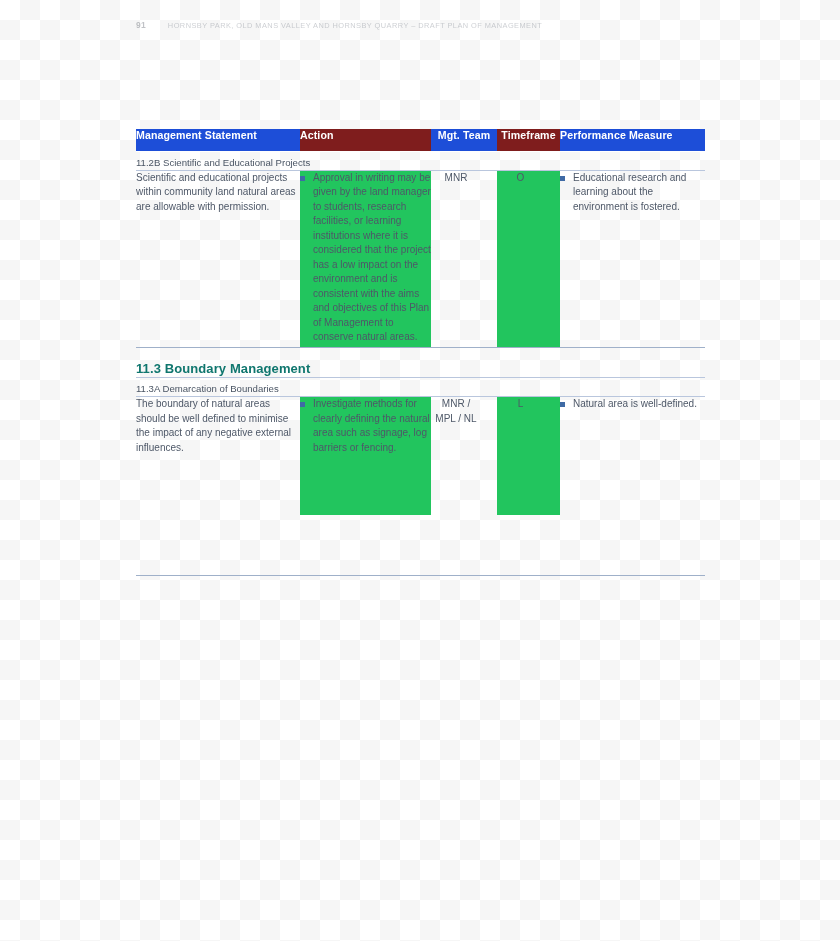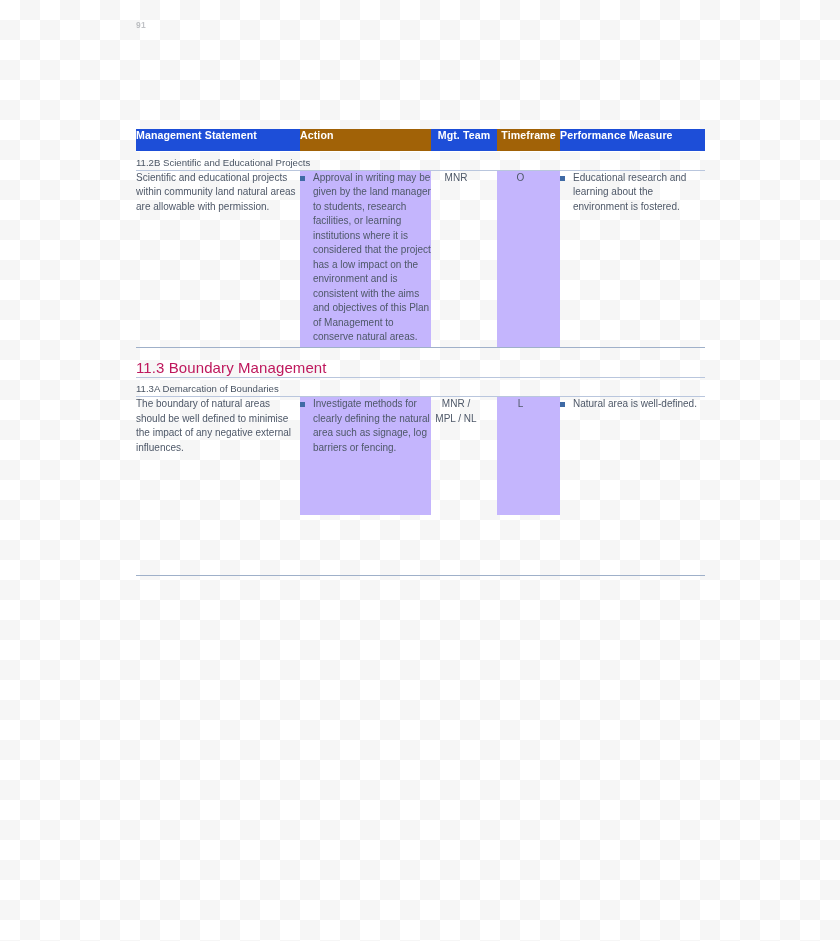--- a/index.html
+++ b/index.html
@@ -88,21 +88,21 @@
     height: 22px;
     color: #ffffff;
     font-size: 10.6px;
     font-weight: bold;
     letter-spacing: 0.1px;
     padding: 4px 0 0 7px;
     text-align: left;
     white-space: nowrap;
   }
   .hdr-dark  { background: #1d4ed8; }
-  .hdr-light { background: #a16207; }
+  .hdr-light { background: #7f1d1d; }
   .hdr-center { text-align: center; padding-left: 0; }
 
   
   .subhead-cell {
     border-bottom: 1px solid #b9c6dd;
     border-top: 1px solid #ffffff;
     padding: 4px 0 4px 7px;
     height: 19px;
   }
   .subhead-text {
@@ -111,21 +111,21 @@
   }
 
   
   .body-cell {
     font-size: 10px;
     line-height: 14.5px;
     color: #4e5868;
     padding: 9px 9px 9px 7px;
   }
   .body-cell.shaded {
-    background: #c4b5fd;
+    background: #22c55e;
   }
   .body-cell.center {
     text-align: center;
     padding-left: 0;
     padding-right: 16px;
   }
 
   
   ul.bullets {
     list-style: none;
@@ -150,23 +150,23 @@
   
   .section-gap-cell {
     height: 12px;
     border-top: 1px solid #9fb0c9;
   }
   .section-title-cell {
     padding: 7px 0 4px 7px;
     border-bottom: 1px solid #b9c6dd;
   }
   .section-title {
-    font-size: 15px;
-    color: #be185d;
-    font-weight: normal;
+    font-size: 13px;
+    color: #0f766e;
+    font-weight: bold;
     letter-spacing: 0.1px;
   }
 
   .table-bottom-rule {
     position: absolute;
     left: 136px;
     top: 575px;
     width: 569px;
     height: 0;
     border-top: 1px solid #9fb0c9;
@@ -174,20 +174,21 @@
 </style>
 </head>
 <body>
 
 <div class="page-sheet"></div>
 
 <div class="page-content">
 
   <div class="running-header">
     <span class="folio">91</span>
+    <span class="header-title">HORNSBY PARK, OLD MANS VALLEY AND HORNSBY QUARRY –  DRAFT PLAN OF MANAGEMENT</span>
   </div>
 
   <table class="mgmt-table">
     <colgroup>
       <col class="col-stmt">
       <col class="col-action">
       <col class="col-team">
       <col class="col-time">
       <col class="col-perf">
     </colgroup>

